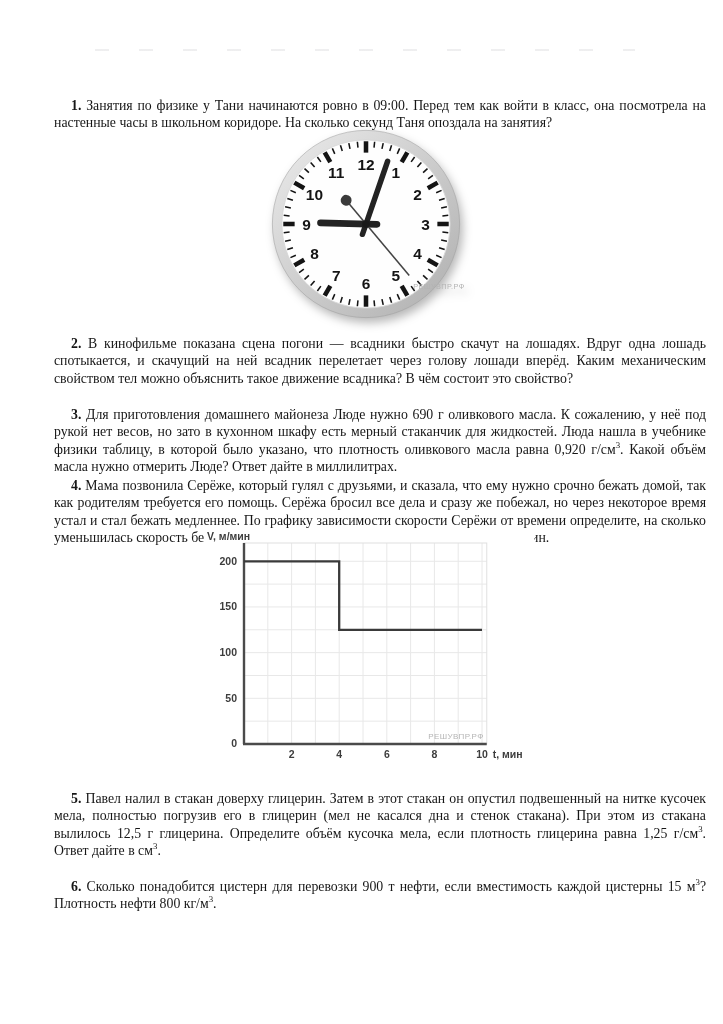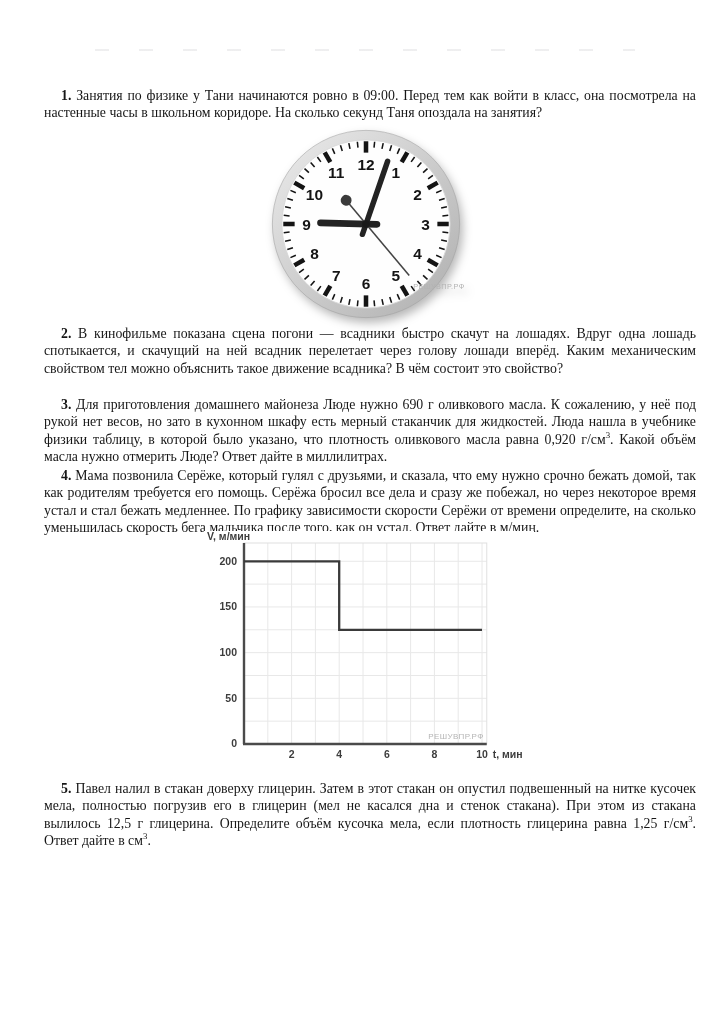--- a/index.html
+++ b/index.html
@@ -8,21 +8,21 @@
     position:relative;
     width:723px;height:1024px;
     background:#ffffff;
     overflow:hidden;
     font-family:"Liberation Serif","DejaVu Serif",serif;
     color:#141414;
   }
   .q{
     position:absolute;
     left:36px;width:652px;
-    margin:8px;
+    margin:18px;
     font-size:13.8px;
     line-height:17.4px;
     text-align:justify;
     text-indent:17px;
     color:#161616;
   }
   .qnum{font-weight:bold;}
   .q sup{font-size:0.64em;line-height:0;}
   .faint-artifact{
     position:absolute;top:49px;left:95px;width:540px;height:2px;
@@ -195,14 +195,15 @@
         </g>
         <text x="3" y="9" fill="#3d3d3d" font-size="10.5" font-weight="bold">V, м/мин</text>
         <text x="288.76" y="226.992" fill="#3d3d3d" font-size="10.5" font-weight="bold">t, мин</text>
         <polyline points="40.0,30.3 135.2,30.3 135.2,98.8 278.0,98.8" fill="none" stroke="#3a3a3a" stroke-width="2.3"></polyline>
         <text x="279.76" y="207.992" fill="#b5b5b5" font-size="8" text-anchor="end" letter-spacing="0.4">РЕШУВПР.РФ</text>
       </svg>
   </div>
 
   <p class="q" style="top:772px"><span class="qnum">5.</span><span><span> Павел налил в стакан доверху глицерин. Затем в этот стакан он опустил подвешенный на нитке кусочек мела, полностью погрузив его в глицерин (мел не касался дна и стенок стакана). При этом из стакана вылилось 12,5 г глицерина. Определите объём кусочка мела, если плотность глицерина равна 1,25 г/см</span><sup>3</sup><span>. Ответ дайте в см</span><sup>3</sup><span>.</span></span></p>
 
+  <p class="q" style="top:860px"><span class="qnum">6.</span><span><span> Сколько понадобится цистерн для перевозки 900 т нефти, если вместимость каждой цистерны 15 м</span><sup>3</sup><span>? Плотность нефти 800 кг/м</span><sup>3</sup><span>.</span></span></p>
 
 </div>
 
 </body></html>

